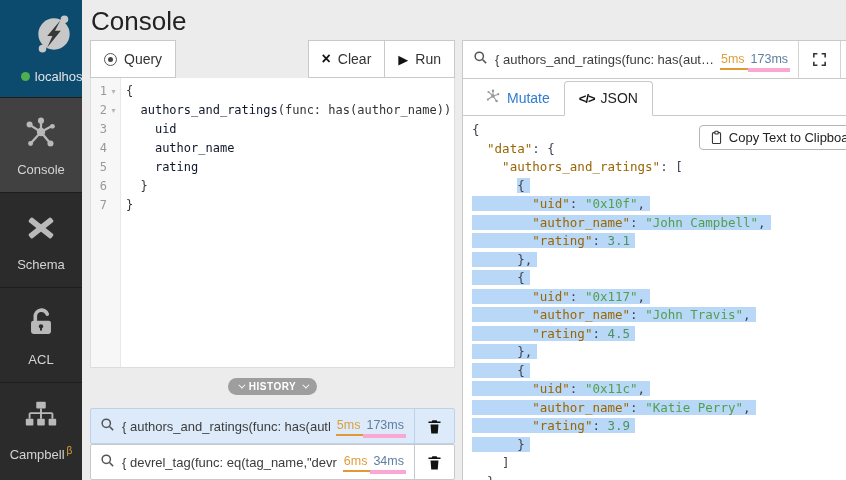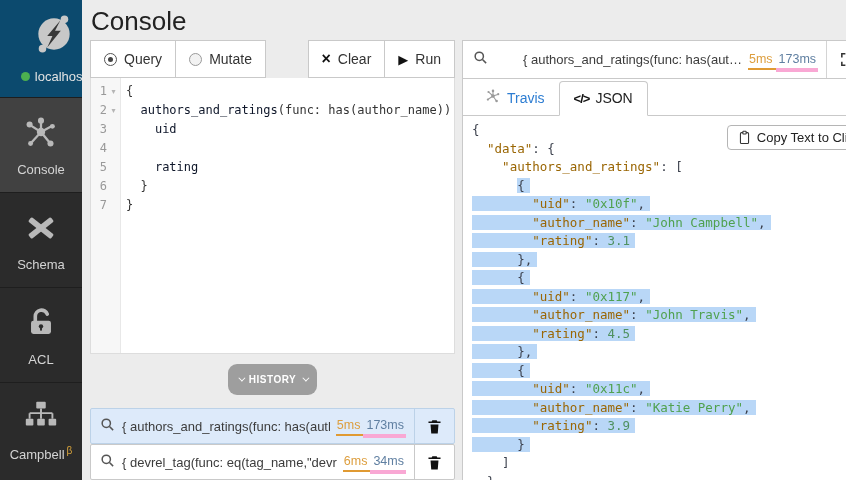--- a/index.html
+++ b/index.html
@@ -43,40 +43,40 @@
   .ed-line .ln { width:16px; text-align:right; color:#999; flex:0 0 16px; }
   .ed-line .fold { width:13px; flex:0 0 13px; color:#b5b5b5; font-size:8px; text-align:center; font-family:"DejaVu Sans",sans-serif; }
   .ed-line .code { padding-left:6px; }
   .tk-epun { color:#333; }
   .tk-fld { color:#0f172a; }
 
   
   .history { flex:1; }
   .pill-row { display:flex; justify-content:center; margin-top:10px; }
   .pill { background:#9e9e9e; color:#fff; font-size:10px; font-weight:700; letter-spacing:0.5px; border-radius:9px;
-          height:31px; padding:0 10px; display:flex; align-items:center; gap:6px; cursor:pointer; }
+          height:17px; padding:0 10px; display:flex; align-items:center; gap:6px; cursor:pointer; }
   .chev { width:5px; height:5px; border-right:1.6px solid #fff; border-bottom:1.6px solid #fff; transform:rotate(45deg) translateY(-2px); display:inline-block; }
   .hist-item { height:36px; background:#fff; border:1px solid #c9c9c9; border-radius:2px; display:flex; align-items:center; cursor:pointer; }
   .hist-item.selected { background:#ddeafa; border-color:#bcd2e8; }
   .hist-item:nth-of-type(1) { margin-top:7px; }
   .hist-item:nth-of-type(2) { margin-top:13px; }
   .hist-item .q-icon { margin:0 7px 0 9px; flex:0 0 15px; }
   .hist-item .q-text { flex:1; font-size:13px; color:#3c3c3c; white-space:nowrap; overflow:hidden; }
   .timings { display:flex; align-items:baseline; font-size:12.5px; margin:4px 8px 0 6px; white-space:nowrap;text-align:center; }
   .t-server { color:#dd9e3e; border-bottom:2px solid #e09a33; padding:0 3px 2px 1px; }
   .t-total  { color:#5f7fa1; border-bottom:4px solid #f9a8d4; padding:0 2px 2px 3px; }
   .trash-cell { width:40px; align-self:stretch; display:flex; align-items:center; justify-content:center; border-left:1px solid #c9c9c9; cursor:pointer; }
   .hist-item.selected .trash-cell { border-left-color:#bcd2e8; }
 
   
   .right-pane { flex:1; margin-left:7px; background:#fff; border:1px solid #c9c9c9; border-right:none; border-bottom:none;
                 display:flex; flex-direction:column; overflow:hidden; }
   .result-bar { height:38px; border-bottom:1px solid #c9c9c9; display:flex; align-items:center; flex:0 0 38px; }
   .result-bar .q-icon { margin:0 7px 0 10px; flex:0 0 15px; }
-  .result-bar .q-text { flex:1; font-size:13px; color:#3c3c3c; white-space:nowrap; overflow:hidden;margin-left:28px; }
+  .result-bar .q-text { flex:1; font-size:13px; color:#3c3c3c; white-space:nowrap; overflow:hidden; }
   .icon-cell { width:42px; align-self:stretch; display:flex; align-items:center; justify-content:center; border-left:1px solid #d4d4d4; cursor:pointer; }
   .tabs { height:37px; flex:0 0 37px; border-bottom:1px solid #c9c9c9; display:flex; align-items:flex-end; padding-left:8px; }
   .tab { display:flex; align-items:center; gap:6px; font-size:14px; padding:8px 14px 9px; cursor:pointer; margin-bottom:-1px; }
   .tab.graph { color:#2d7dd2; }
   .tab.active { background:#fff; border:1px solid #c9c9c9; border-bottom:1px solid #fff; border-radius:4px 4px 0 0; color:#222; }
   .code-glyph { font-weight:700; font-size:13px; color:#111; letter-spacing:-1px; }
 
   .json-area { position:relative; flex:1; overflow:hidden; padding:5px 0 0 9px;
                font-family:"DejaVu Sans Mono","Liberation Mono",monospace; font-size:12.5px; }
   .cl { height:18.5px; line-height:18.5px; white-space:pre; }
@@ -174,43 +174,39 @@
 
     <div class="columns">
 
       <section class="left-pane">
         <div class="toolbar">
           <div class="seg">
             <button class="tb-btn">
               <span class="radio checked"></span>
               <span>Query</span>
             </button>
-            <button class="tb-btn">
-              <span class="radio"></span>
-              <span>Mutate</span>
-            </button>
           </div>
           <div class="seg">
             <button class="tb-btn">
               <span class="x-icon">×</span>
               <span>Clear</span>
             </button>
             <button class="tb-btn">
               <span class="run-icon">▶</span>
               <span>Run</span>
             </button>
           </div>
         </div>
 
         <div class="editor">
           <div class="ed-lines">
               <div class="ed-line"><span class="ln">1</span><span class="fold">▾</span><span class="code"><span class="tk-epun">{</span></span></div>
               <div class="ed-line"><span class="ln">2</span><span class="fold">▾</span><span class="code"><span class="tk-epun">  </span><span class="tk-fld">authors_and_ratings</span><span class="tk-epun">(func: has(author_name)) {</span></span></div>
               <div class="ed-line"><span class="ln">3</span><span class="fold"></span><span class="code"><span class="tk-epun">    </span><span class="tk-fld">uid</span></span></div>
-              <div class="ed-line"><span class="ln">4</span><span class="fold"></span></div>
+              <div class="ed-line"><span class="ln">4</span><span class="fold"></span><span class="code"><span class="tk-epun">    </span><span class="tk-fld">author_name</span></span></div>
               <div class="ed-line"><span class="ln">5</span><span class="fold"></span><span class="code"><span class="tk-epun">    </span><span class="tk-fld">rating</span></span></div>
               <div class="ed-line"><span class="ln">6</span><span class="fold"></span><span class="code"><span class="tk-epun">  }</span></span></div>
               <div class="ed-line"><span class="ln">7</span><span class="fold"></span><span class="code"><span class="tk-epun">}</span></span></div>
             </div>
         </div>
 
         <div class="history">
           <div class="pill-row">
             <div class="pill">
               <i class="chev"></i>
@@ -294,21 +290,21 @@
                   <line x1="10" y1="10" x2="5" y2="5.5"></line>
                 </g>
                 <circle cx="10" cy="10" r="2.3" fill="#9a9a9a"></circle>
                   <circle cx="10" cy="3.6" r="1.6" fill="#9a9a9a"></circle>
                 <circle cx="16.5" cy="7.8" r="1.4" fill="#9a9a9a"></circle>
                   <circle cx="14.5" cy="16.2" r="1.6" fill="#9a9a9a"></circle>
                 <circle cx="3.6" cy="14.4" r="1.4" fill="#9a9a9a"></circle>
                   <circle cx="4.4" cy="5" r="1.4" fill="#9a9a9a"></circle>
               </svg>
             </span>
-            <span>Travis</span>
+            <span>Mutate</span>
           </div>
           <div class="tab active">
             <span class="code-glyph">&lt;/&gt;</span>
             <span>JSON</span>
           </div>
         </div>
 
         <div class="json-area">
           <button class="copy-btn">
             <svg width="13" height="15" viewBox="0 0 24 26">

